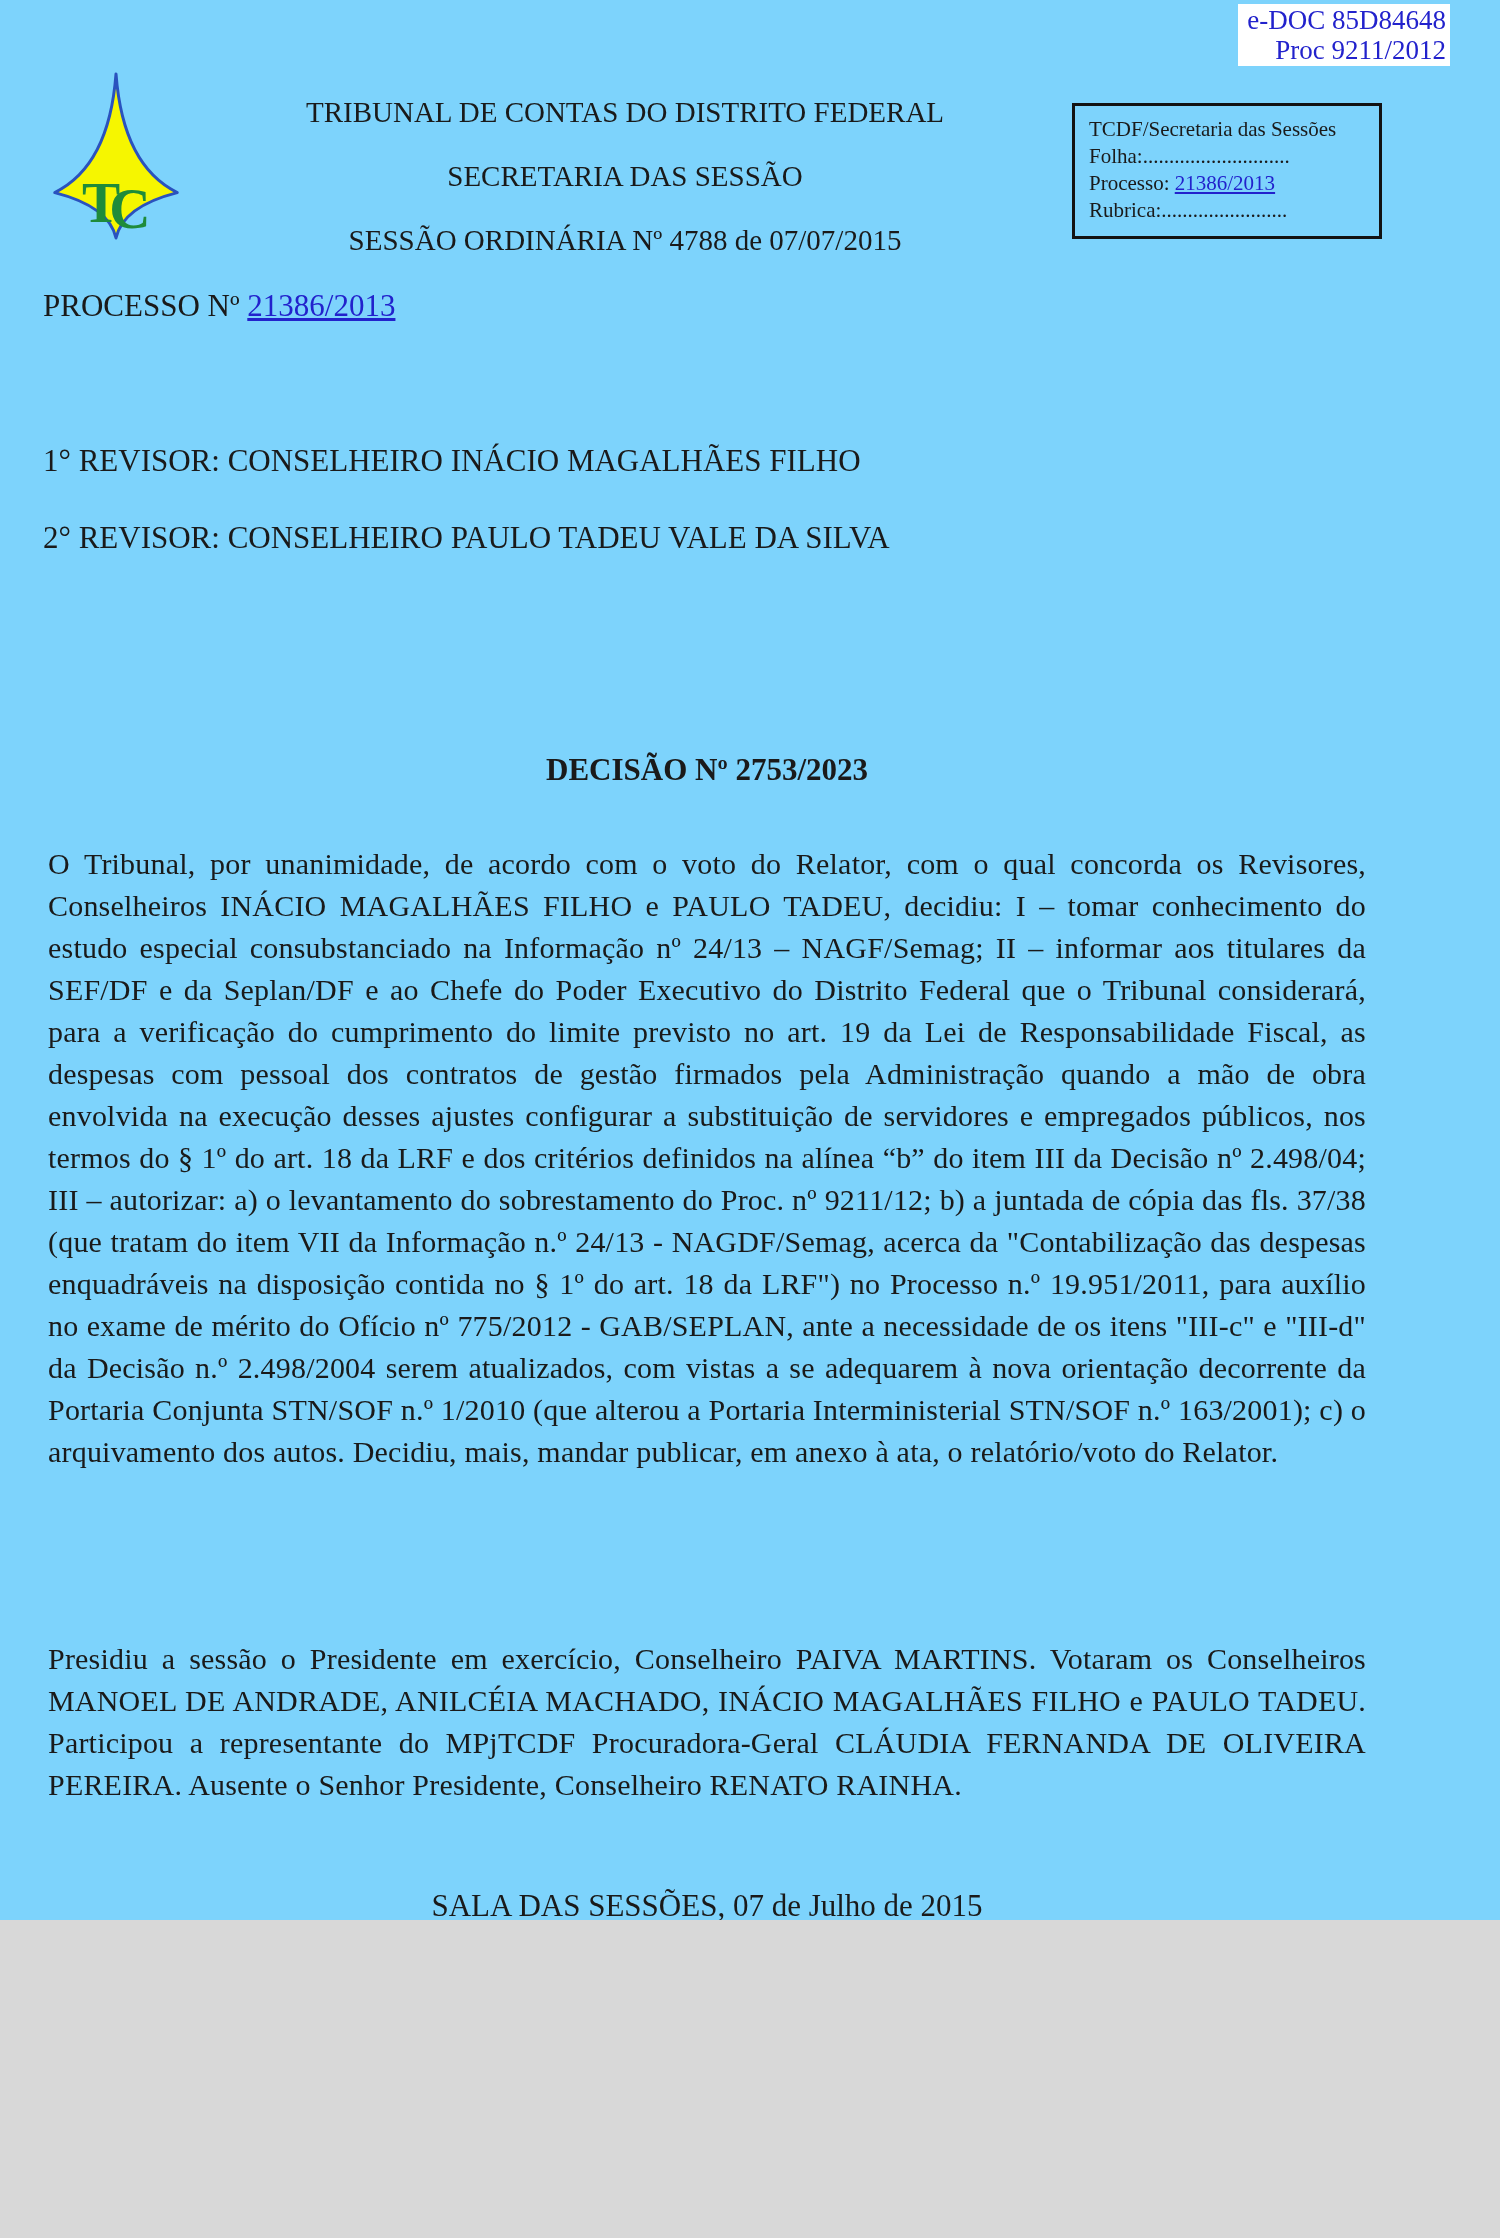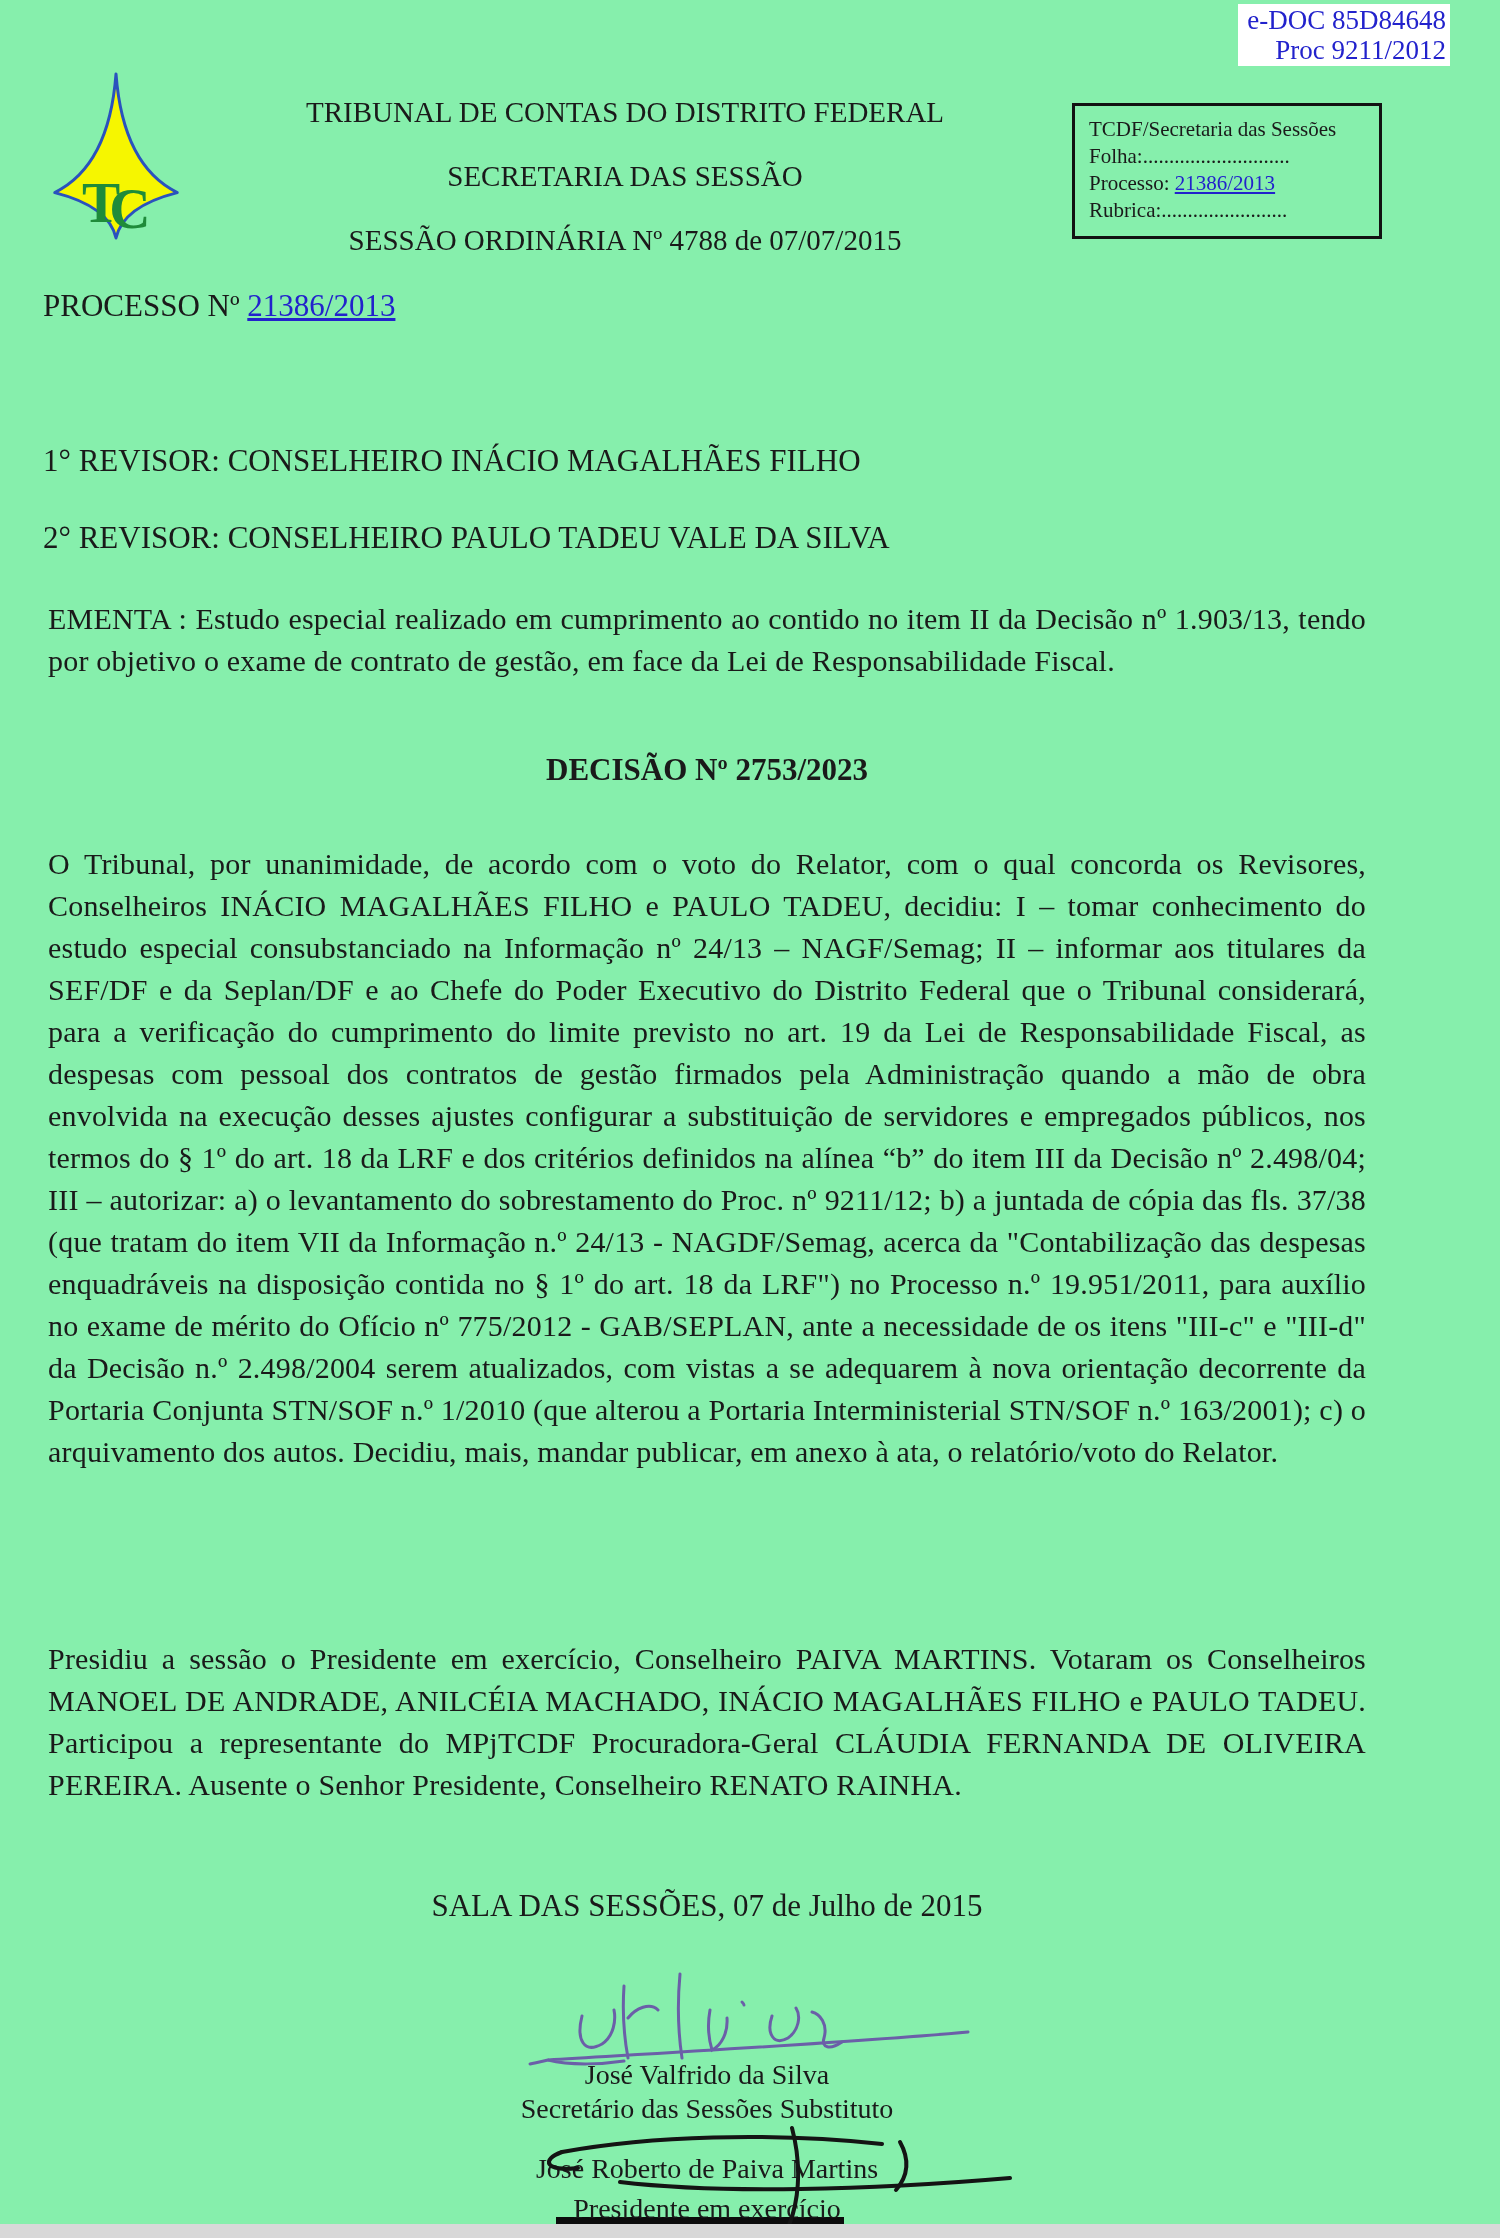--- a/index.html
+++ b/index.html
@@ -1,20 +1,20 @@
 <!DOCTYPE html>
 <html><head>
 <meta charset="utf-8">
 <style>
   html,body{margin:0;padding:0;}
   body{background:#d8d8d8;font-family:"Liberation Serif","DejaVu Serif",serif;}
   #doc{
     position:relative;
-    width:1500px;height:2224px;
-    background:#86efac;
+    width:1500px;height:1920px;
+    background:#7dd3fc;
     color:#1a1a1a;
     overflow:hidden;
     margin:0 auto;
   }
   .abs{position:absolute;}
   
   .edoc{
     left:1238px;top:4px;width:206px;height:60px;
     background:#ffffff;
     text-align:right;
@@ -89,21 +89,20 @@
   <div class="abs title-line" style="top:96px;left:185px;">TRIBUNAL DE CONTAS DO DISTRITO FEDERAL</div>
   <div class="abs title-line" style="top:160px;left:185px;">SECRETARIA DAS SESSÃO</div>
   <div class="abs title-line" style="top:224px;left:185px;">SESSÃO ORDINÁRIA Nº 4788 de 07/07/2015</div>
 
   <div class="abs info" style="top:288px;">
     <span>PROCESSO Nº </span><span class="link">21386/2013</span>
   </div>
   <div class="abs info" style="top:443px;">1° REVISOR: CONSELHEIRO INÁCIO MAGALHÃES FILHO</div>
   <div class="abs info" style="top:520px;">2° REVISOR: CONSELHEIRO PAULO TADEU VALE DA SILVA</div>
 
-  <div class="abs para" style="top:598px;">EMENTA : Estudo especial realizado em cumprimento ao contido no item II da Decisão nº 1.903/13, tendo por objetivo o exame de contrato de gestão, em face da Lei de Responsabilidade Fiscal.</div>
 
   <div class="abs decision-title" style="top:752px;">DECISÃO Nº 2753/2023</div>
 
   <div class="abs para" style="top:843px;">O Tribunal, por unanimidade, de acordo com o voto do Relator, com o qual concorda os Revisores, Conselheiros INÁCIO MAGALHÃES FILHO e PAULO TADEU, decidiu: I – tomar conhecimento do estudo especial consubstanciado na Informação nº 24/13 – NAGF/Semag; II – informar aos titulares da SEF/DF e da Seplan/DF e ao Chefe do Poder Executivo do Distrito Federal que o Tribunal considerará, para a verificação do cumprimento do limite previsto no art. 19 da Lei de Responsabilidade Fiscal, as despesas com pessoal dos contratos de gestão firmados pela Administração quando a mão de obra envolvida na execução desses ajustes configurar a substituição de servidores e empregados públicos, nos termos do § 1º do art. 18 da LRF e dos critérios definidos na alínea “b” do item III da Decisão nº 2.498/04; III – autorizar: a) o levantamento do sobrestamento do Proc. nº 9211/12; b) a juntada de cópia das fls. 37/38 (que tratam do item VII da Informação n.º 24/13 - NAGDF/Semag, acerca da "Contabilização das despesas enquadráveis na disposição contida no § 1º do art. 18 da LRF") no Processo n.º 19.951/2011, para auxílio no exame de mérito do Ofício nº 775/2012 - GAB/SEPLAN, ante a necessidade de os itens "III-c" e "III-d" da Decisão n.º 2.498/2004 serem atualizados, com vistas a se adequarem à nova orientação decorrente da Portaria Conjunta STN/SOF n.º 1/2010 (que alterou a Portaria Interministerial STN/SOF n.º 163/2001); c) o arquivamento dos autos. Decidiu, mais, mandar publicar, em anexo à ata, o relatório/voto do Relator.</div>
 
   <div class="abs para" style="top:1638px;">Presidiu a sessão o Presidente em exercício, Conselheiro PAIVA MARTINS. Votaram os Conselheiros MANOEL DE ANDRADE, ANILCÉIA MACHADO, INÁCIO MAGALHÃES FILHO e PAULO TADEU. Participou a representante do MPjTCDF Procuradora-Geral CLÁUDIA FERNANDA DE OLIVEIRA PEREIRA. Ausente o Senhor Presidente, Conselheiro RENATO RAINHA.</div>
 
   <div class="abs center-block sala" style="top:1888px;">SALA DAS SESSÕES, 07 de Julho de 2015</div>
 
   <svg class="abs sig-svg" style="left:520px;top:1968px;" width="460" height="100" viewBox="0 0 460 100">

